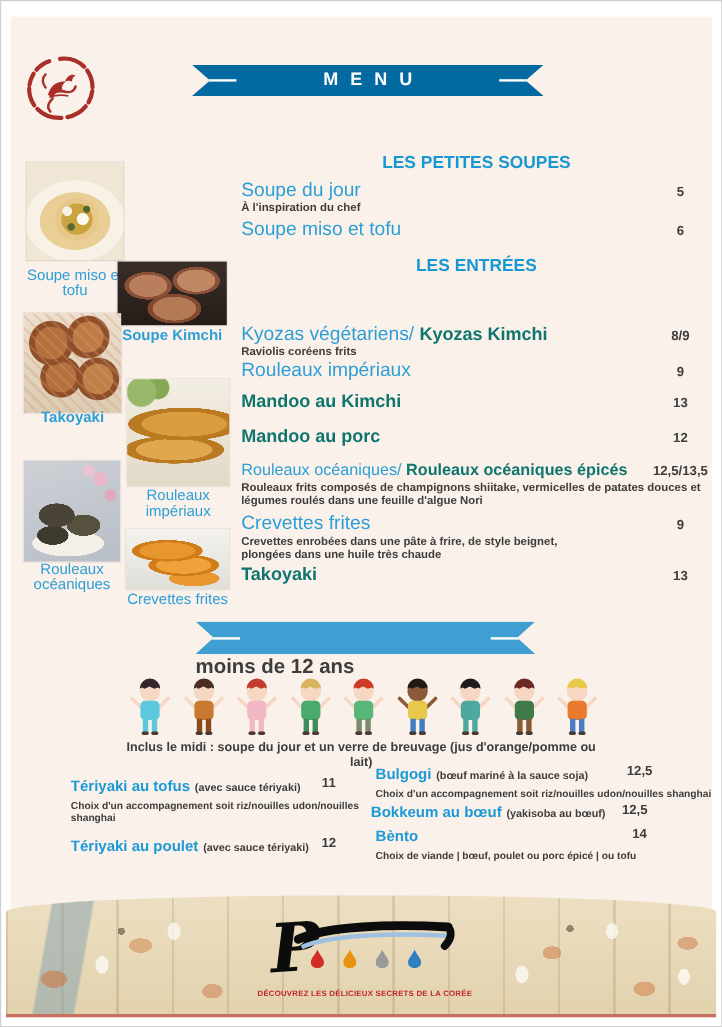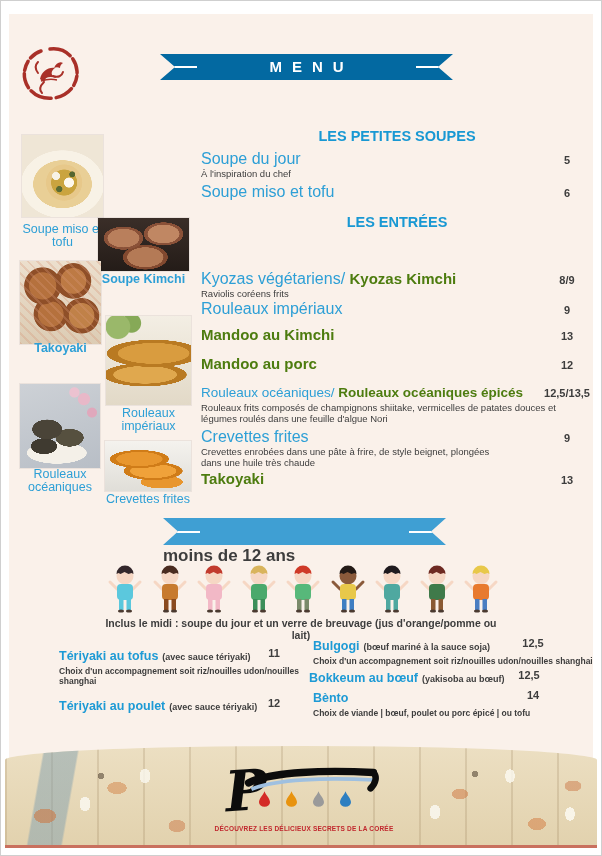--- a/index.html
+++ b/index.html
@@ -63,24 +63,24 @@
      radial-gradient(ellipse 46% 24% at 40% 36%,#e8962e 0 58%,#d07c18 59% 74%,transparent 75%),
      radial-gradient(ellipse 46% 24% at 56% 60%,#f0a23a 0 58%,#d07c18 59% 74%,transparent 75%),
      radial-gradient(ellipse 42% 22% at 66% 82%,#e8962e 0 58%,transparent 59%),
      linear-gradient(#f4f2ee,#e0ded8);}
 
   
   .sec-h{position:absolute;left:200px;width:392px;text-align:center;color:#1898d3;
          font-weight:bold;font-size:14.5px;}
   .mi{position:absolute;left:200px;width:392px;}
   .mi .nm{font-size:16px;color:#2d9fd6;line-height:18px;}
-  .mi .nm b{color:#4d7c0f;font-size:15px;}
+  .mi .nm b{color:#0f766e;font-size:15px;}
   .mi.tight .nm{font-size:13.5px;}
   .mi.tight .nm b{font-size:13.5px;}
-  .mi .ds{font-size:9.5px;font-weight:normal;color:#3d3d3d;line-height:10.5px;width:392px;margin-top:1px;}
+  .mi .ds{font-size:9.5px;font-weight:bold;color:#3d3d3d;line-height:10.5px;width:392px;margin-top:1px;}
   .mi .pr{position:absolute;left:338px;top:4px;width:56px;text-align:center;
           font-size:11px;font-weight:bold;color:#3d3d3d;}
 
   
   .kids-sub{position:absolute;left:162px;top:545px;width:276px;text-align:left;
             font-size:17px;font-weight:bold;color:#3d3d3d;}
   .kids-row{position:absolute;left:106px;top:562px;width:392px;height:50px;display:flex;
             justify-content:space-between;align-items:flex-end;}
   .kids-note{position:absolute;left:95px;top:616px;width:410px;text-align:center;
              font-size:10.5px;font-weight:bold;color:#3d3d3d;}

